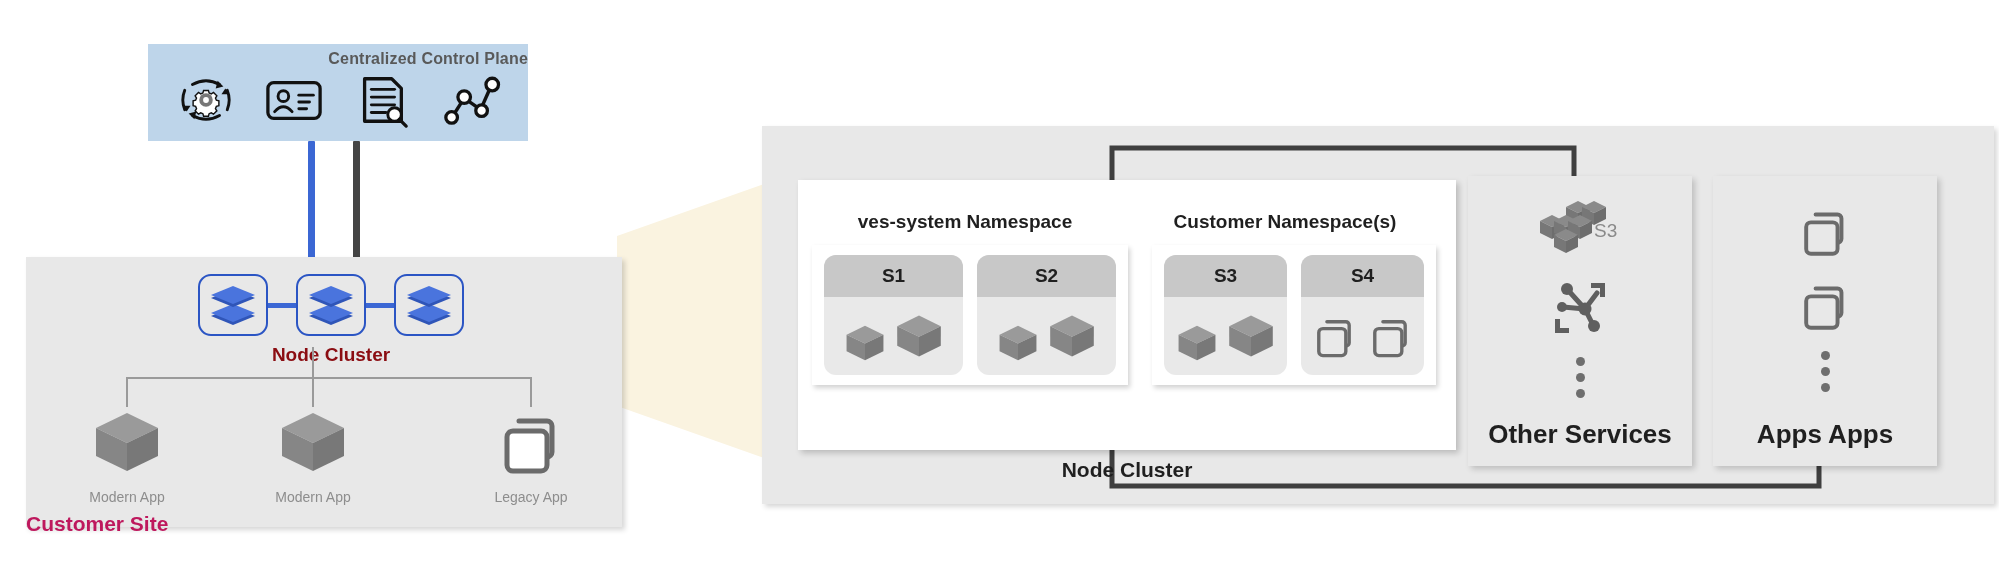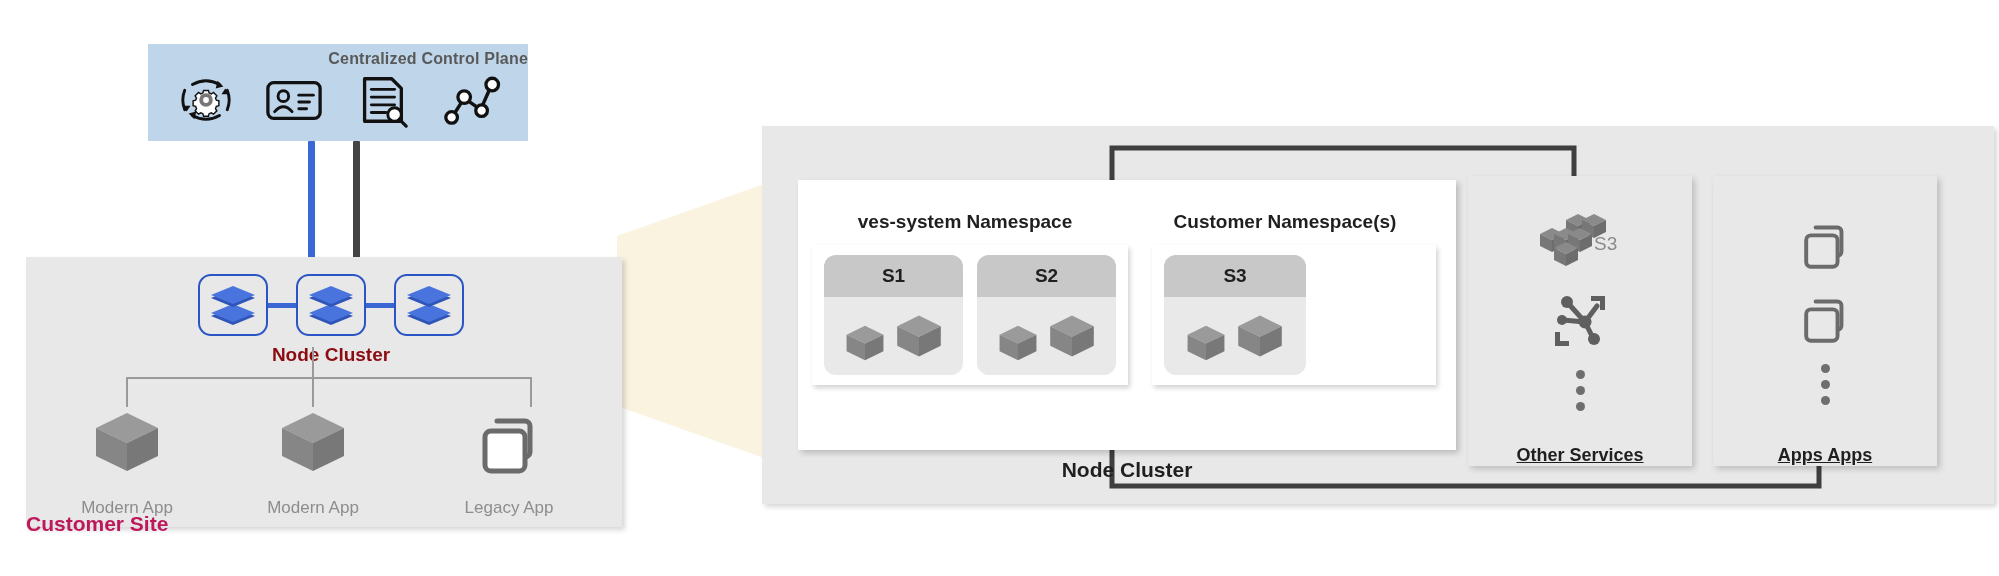--- a/index.html
+++ b/index.html
@@ -70,21 +70,21 @@
   #node-cluster-label {
     position: absolute; left: 172px; top: 87px; width: 266px;
     text-align: center; font-size: 19px; font-weight: bold; color: #8b0d12;
   }
 
   
   #app-tree { position: absolute; left: 0; top: 120px; width: 596px; height: 150px; }
   .tree-line { position: absolute; background: #9a9a9a; }
   .app-node { position: absolute; width: 120px; text-align: center; }
   .app-label {
-    font-size: 17px; color: #8d8d8d; margin-top: 17px;
+    font-size: 14px; color: #8d8d8d; margin-top: 8px;
   }
 
   
   #detail-panel {
     left: 762px; top: 126px; width: 1232px; height: 378px;
   }
   .callout {
     position: absolute; left: 617px; top: 176px;
   }
 
@@ -131,21 +131,21 @@
     background: #e8e8e8; box-shadow: 3px 3px 6px rgba(0,0,0,0.18);
     display: flex; flex-direction: column; align-items: center;
   }
   #other-services { left: 1468px; }
   #other-apps { left: 1713px; }
   .side-icons {
     flex: 1; display: flex; flex-direction: column;
     align-items: center; justify-content: center; gap: 18px;
   }
   .side-title {
-    font-size: 18px; font-weight: bold; color: #1f1f1f;  text-decoration: underline;
+    font-size: 26px; font-weight: bold; color: #1f1f1f; padding-bottom: 16px;
   }
   .dots { display: flex; flex-direction: column; gap: 7px; align-items: center; }
   .dots i { display: block; width: 9px; height: 9px; border-radius: 50%; background: #6e6e6e; }
 
   
   .bracket { position: absolute; }
 </style>
 </head>
 <body>
 
@@ -279,21 +279,21 @@
 
       <div class="app-node" style="left:227px; top:30px;">
         <svg width="74" height="70" viewBox="0 0 74 70">
           <polygon points="37,6 68,21 37,36 6,21" fill="#9a9a9a"></polygon>
           <polygon points="6,21 37,36 37,64 6,49" fill="#868686"></polygon>
           <polygon points="68,21 37,36 37,64 68,49" fill="#787878"></polygon>
         </svg>
         <div class="app-label">Modern App</div>
       </div>
 
-      <div class="app-node" style="left:423px; top:30px;">
+      <div class="app-node" style="left:445px; top:30px;">
         <svg width="74" height="70" viewBox="0 0 74 70">
           <path d="M25 14 h28 a5 5 0 0 1 5 5 v26 a5 5 0 0 1 -5 5" fill="none" stroke="#6b6b6b" stroke-width="5" stroke-linecap="round"></path>
           <rect x="13" y="24" width="40" height="40" rx="6" fill="#fff" stroke="#6b6b6b" stroke-width="5"></rect>
         </svg>
         <div class="app-label">Legacy App</div>
       </div>
     </div>
   </div>
 
   <div id="customer-site-label">Customer Site</div>
@@ -354,20 +354,33 @@
             <polygon points="6,21 37,36 37,64 6,49" fill="#868686"></polygon>
             <polygon points="68,21 37,36 37,64 68,49" fill="#787878"></polygon>
         </svg>
         <svg width="52" height="50" viewBox="0 0 74 70">
           <polygon points="37,6 68,21 37,36 6,21" fill="#9a9a9a"></polygon>
             <polygon points="6,21 37,36 37,64 6,49" fill="#868686"></polygon>
             <polygon points="68,21 37,36 37,64 68,49" fill="#787878"></polygon>
         </svg>
       </div>
     </div>
+    <div class="svc">
+      <div class="svc-head">S4</div>
+      <div class="svc-body">
+        <svg width="50" height="48" viewBox="0 0 74 70">
+          <path d="M25 14 h28 a5 5 0 0 1 5 5 v26 a5 5 0 0 1 -5 5" fill="none" stroke="#6b6b6b" stroke-width="5" stroke-linecap="round"></path>
+          <rect x="13" y="24" width="40" height="40" rx="6" fill="#e9e9e9" stroke="#6b6b6b" stroke-width="5"></rect>
+        </svg>
+        <svg width="50" height="48" viewBox="0 0 74 70">
+          <path d="M25 14 h28 a5 5 0 0 1 5 5 v26 a5 5 0 0 1 -5 5" fill="none" stroke="#6b6b6b" stroke-width="5" stroke-linecap="round"></path>
+          <rect x="13" y="24" width="40" height="40" rx="6" fill="#e9e9e9" stroke="#6b6b6b" stroke-width="5"></rect>
+        </svg>
+      </div>
+    </div>
   </div>
 
   <div id="node-cluster-label-2">Node Cluster</div>
 
   <div class="side-panel" id="other-services">
     <div class="side-icons">
       <svg width="92" height="62" viewBox="0 0 92 62">
         <g>
           <g>
             <polygon points="44,4 56,10 44,16 32,10" fill="#8a8a8a"></polygon>

